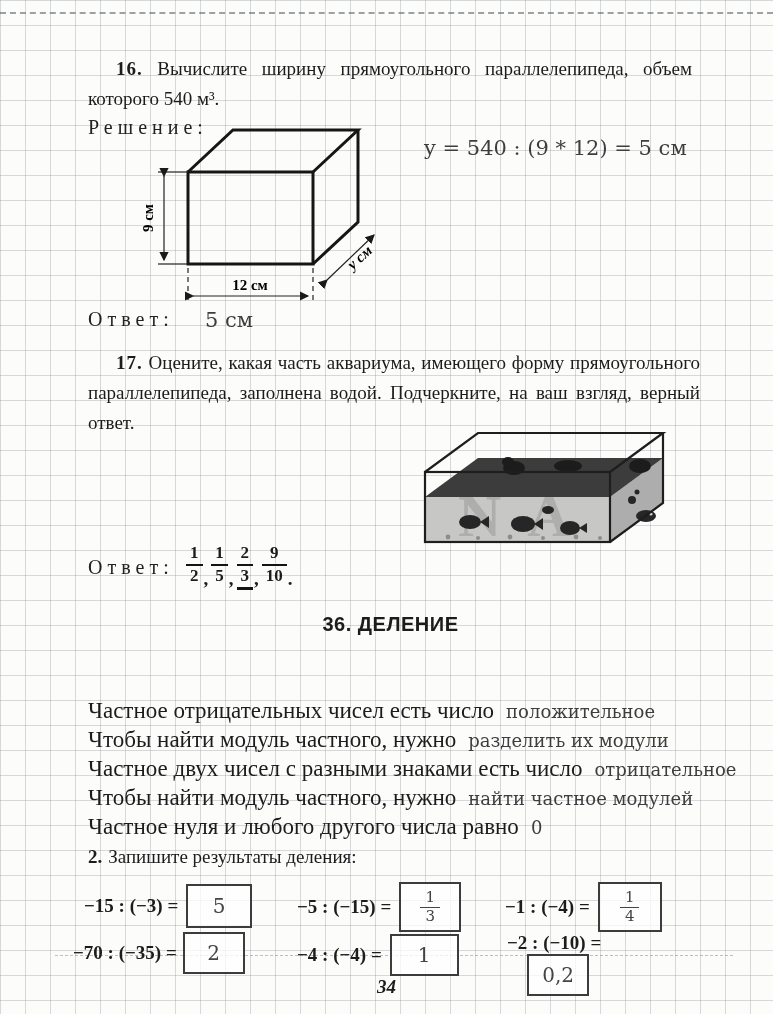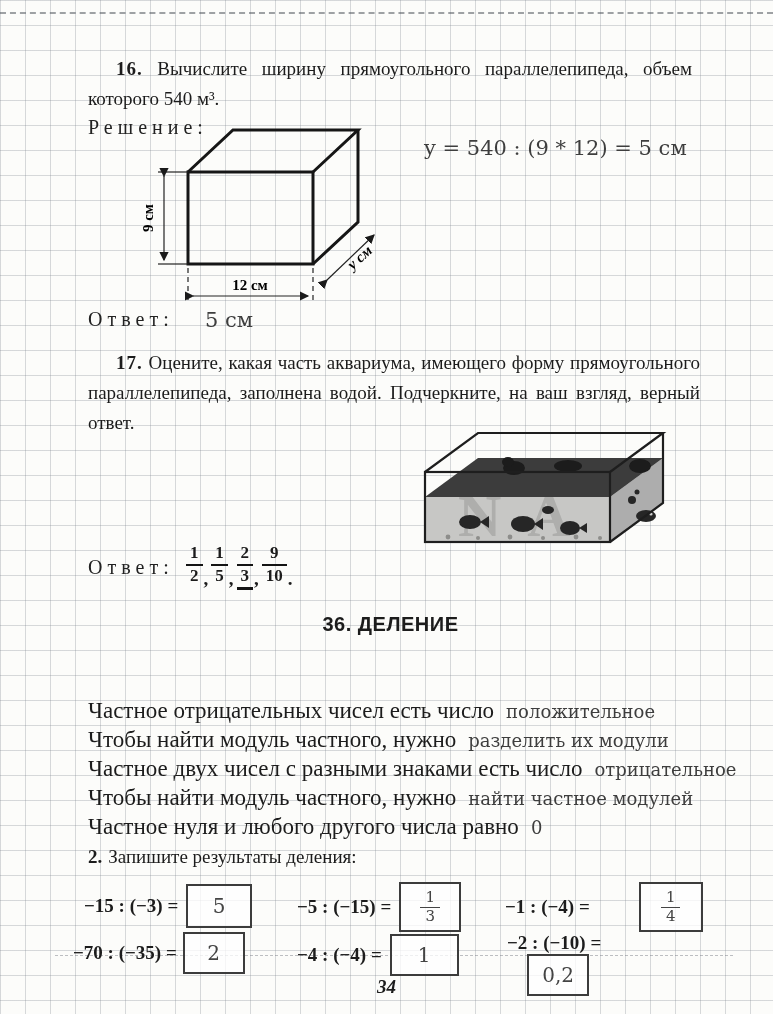--- a/index.html
+++ b/index.html
@@ -205,21 +205,21 @@
   </div>
   <div class="abs ans-row" style="left:297px;top:882px;">
     <span class="div-expr">−5 : (−15) =</span>
     <div class="ans-box" style="width:58px;height:46px;margin-left:8px;">
       <span class="hwfrac">
         <span class="n">1</span>
         <span class="d">3</span>
       </span>
     </div>
   </div>
-  <div class="abs ans-row" style="left:505px;top:882px;gap:41px;">
+  <div class="abs ans-row" style="left:505px;top:882px;">
     <span class="div-expr">−1 : (−4) =</span>
     <div class="ans-box" style="width:60px;height:46px;margin-left:8px;">
       <span class="hwfrac">
         <span class="n">1</span>
         <span class="d">4</span>
       </span>
     </div>
   </div>
 
   <div class="abs ans-row" style="left:73px;top:932px;">

